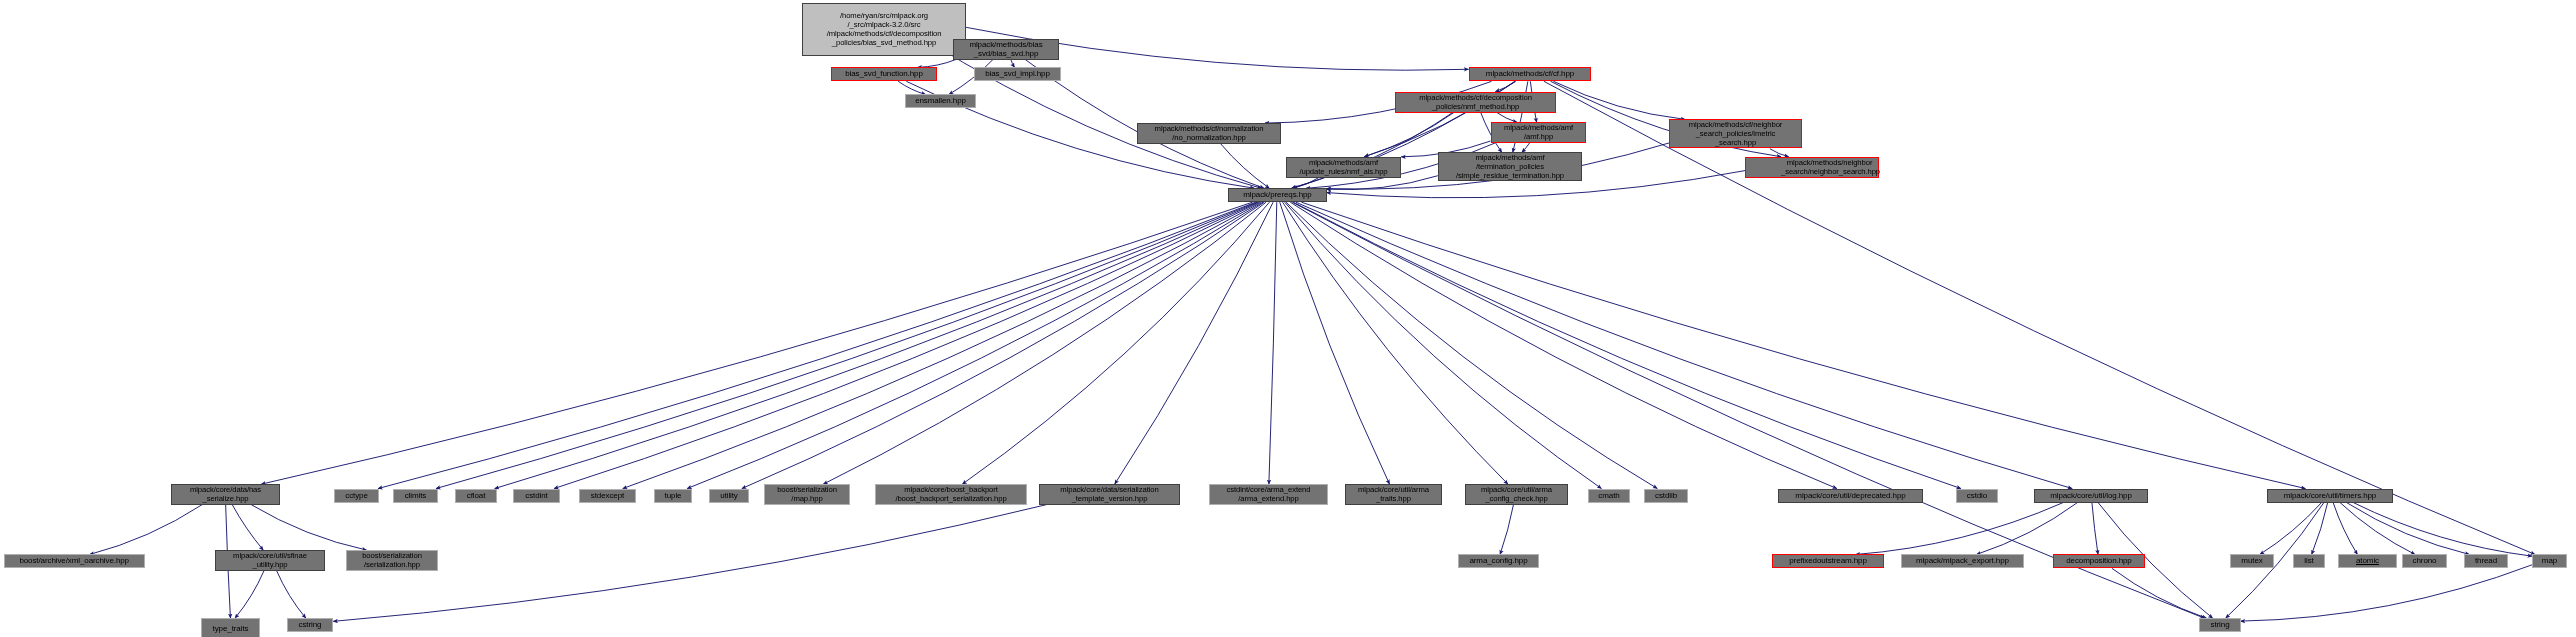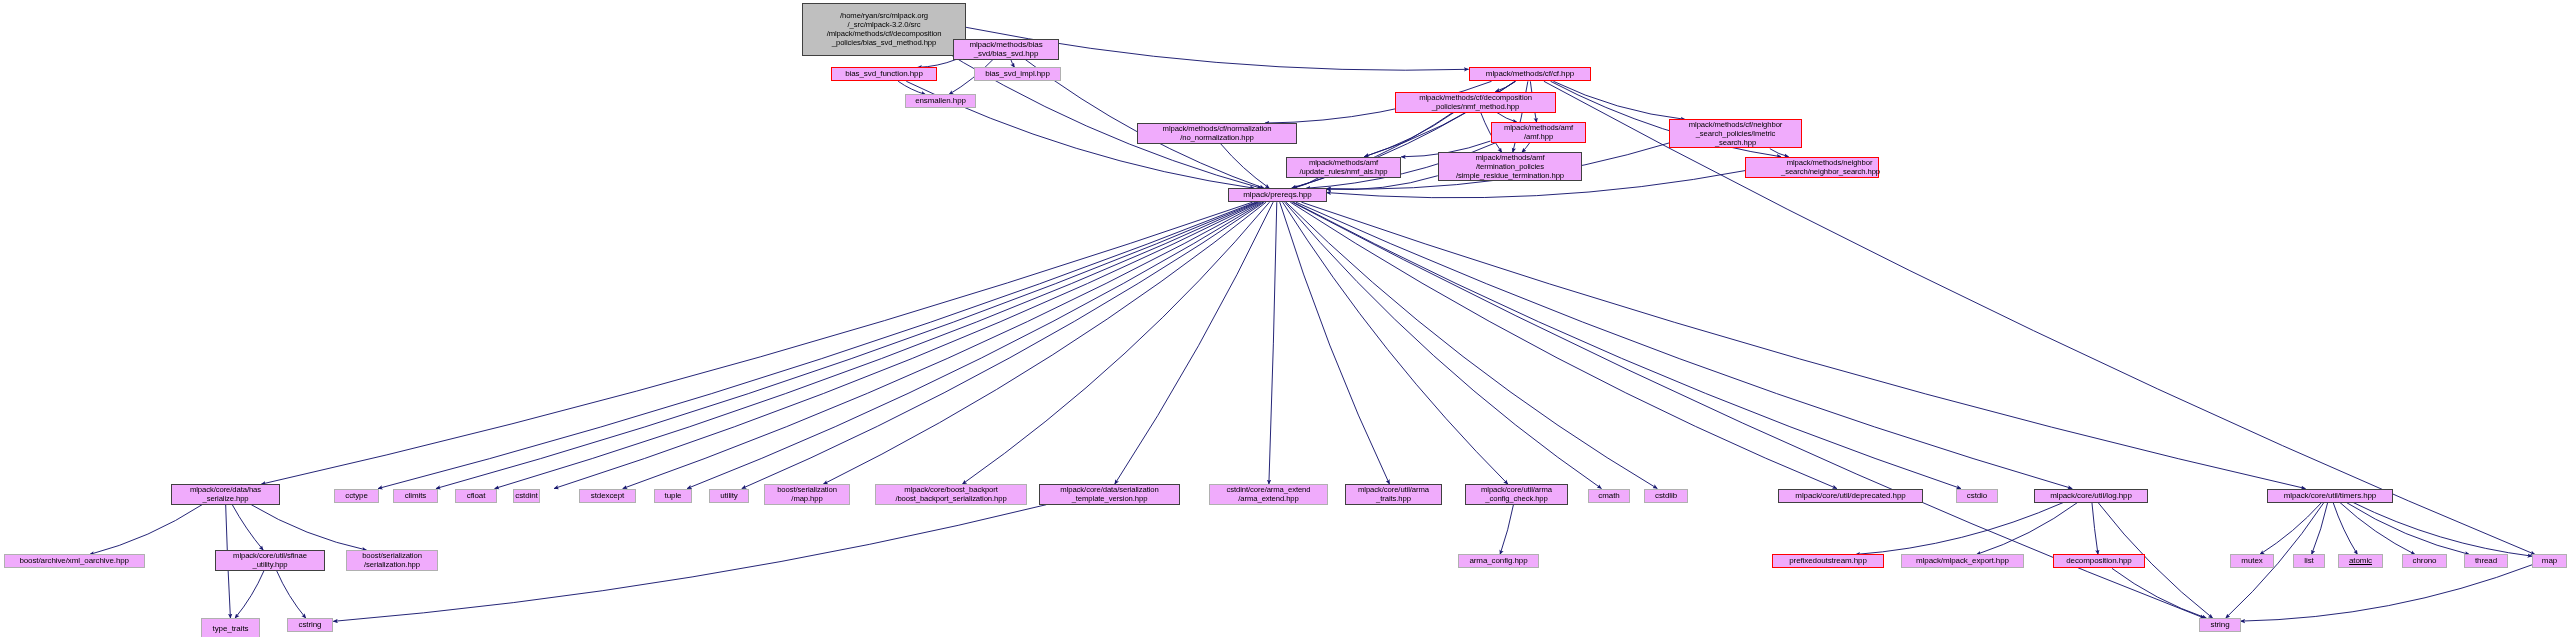--- a/index.html
+++ b/index.html
@@ -32,21 +32,21 @@
     height: 638px;
   }
   .node {
     position: absolute;
     box-sizing: border-box;
     display: flex;
     align-items: center;
     justify-content: center;
     text-align: center;
     color: #000000;
-    background: #f0abfc;
+    background: #737373;
     border: 0.7px solid #b0b0b0;
     line-height: 1.18;
     white-space: pre;
     letter-spacing: -0.1px;
   }
   .node.root {
     background: #bfbfbf;
     border: 1.5px solid #404040;
   }
   .node.bold {
@@ -154,38 +154,38 @@
 _svd/bias_svd.hpp</span></div>
       <div class="node red" style="left: 1469px; top: 67px; width: 122px; height: 14px; font-size: 8px;"><span class="node-label">mlpack/methods/cf/cf.hpp</span></div>
       <div class="node red" style="left: 831px; top: 67px; width: 106px; height: 14px; font-size: 8px;"><span class="node-label">bias_svd_function.hpp</span></div>
       <div class="node" style="left: 974px; top: 67px; width: 87px; height: 14px; font-size: 8px;"><span class="node-label">bias_svd_impl.hpp</span></div>
       <div class="node red" style="left: 1395px; top: 92px; width: 161px; height: 20.5px; font-size: 7.7px;"><span class="node-label">mlpack/methods/cf/decomposition
 _policies/nmf_method.hpp</span></div>
       <div class="node" style="left: 905px; top: 94px; width: 71px; height: 14px; font-size: 8px;"><span class="node-label">ensmallen.hpp</span></div>
       <div class="node red" style="left: 1669px; top: 119px; width: 133px; height: 29px; font-size: 7.7px;"><span class="node-label">mlpack/methods/cf/neighbor
 _search_policies/lmetric
 _search.hpp</span></div>
-      <div class="node bold" style="left: 1137px; top: 123px; width: 160px; height: 20.5px; font-size: 7.7px;"><span class="node-label">mlpack/methods/cf/normalization
+      <div class="node bold" style="left: 1137px; top: 123px; width: 144px; height: 20.5px; font-size: 7.7px;"><span class="node-label">mlpack/methods/cf/normalization
 /no_normalization.hpp</span></div>
       <div class="node red" style="left: 1491px; top: 122px; width: 95px; height: 20.5px; font-size: 7.7px;"><span class="node-label">mlpack/methods/amf
 /amf.hpp</span></div>
       <div class="node bold" style="left: 1286px; top: 157px; width: 115px; height: 20.5px; font-size: 7.7px;"><span class="node-label">mlpack/methods/amf
 /update_rules/nmf_als.hpp</span></div>
       <div class="node bold" style="left: 1438px; top: 152px; width: 144px; height: 29px; font-size: 7.7px;"><span class="node-label">mlpack/methods/amf
 /termination_policies
 /simple_residue_termination.hpp</span></div>
       <div class="node red" style="left: 1745px; top: 157px; width: 134px; height: 20.5px; font-size: 7.7px; padding-left: 35px;"><span class="node-label">mlpack/methods/neighbor
 _search/neighbor_search.hpp</span></div>
       <div class="node bold" style="left: 1228px; top: 188px; width: 99px; height: 14px; font-size: 8px;"><span class="node-label">mlpack/prereqs.hpp</span></div>
       <div class="node bold" style="left: 171px; top: 484px; width: 109px; height: 20.5px; font-size: 7.7px;"><span class="node-label">mlpack/core/data/has
 _serialize.hpp</span></div>
       <div class="node" style="left: 334px; top: 489px; width: 45px; height: 14px; font-size: 8px;"><span class="node-label">cctype</span></div>
       <div class="node" style="left: 393px; top: 489px; width: 45px; height: 14px; font-size: 8px;"><span class="node-label">climits</span></div>
       <div class="node" style="left: 455px; top: 489px; width: 42px; height: 14px; font-size: 8px;"><span class="node-label">cfloat</span></div>
-      <div class="node" style="left: 513px; top: 489px; width: 27px; height: 14px; font-size: 8px;"><span class="node-label">cstdint</span></div>
+      <div class="node" style="left: 513px; top: 489px; width: 47px; height: 14px; font-size: 8px;"><span class="node-label">cstdint</span></div>
       <div class="node" style="left: 579px; top: 489px; width: 57px; height: 14px; font-size: 8px;"><span class="node-label">stdexcept</span></div>
       <div class="node" style="left: 654px; top: 489px; width: 38px; height: 14px; font-size: 8px;"><span class="node-label">tuple</span></div>
       <div class="node" style="left: 709px; top: 489px; width: 40px; height: 14px; font-size: 8px;"><span class="node-label">utility</span></div>
       <div class="node" style="left: 764px; top: 484px; width: 86px; height: 20.5px; font-size: 7.7px;"><span class="node-label">boost/serialization
 /map.hpp</span></div>
       <div class="node" style="left: 875px; top: 484px; width: 152px; height: 20.5px; font-size: 7.7px;"><span class="node-label">mlpack/core/boost_backport
 /boost_backport_serialization.hpp</span></div>
       <div class="node bold" style="left: 1039px; top: 484px; width: 141px; height: 20.5px; font-size: 7.7px;"><span class="node-label">mlpack/core/data/serialization
 _template_version.hpp</span></div>
       <div class="node" style="left: 1209px; top: 484px; width: 119px; height: 20.5px; font-size: 7.7px;"><span class="node-label">cstdint/core/arma_extend
@@ -207,19 +207,19 @@
       <div class="node" style="left: 346px; top: 550px; width: 92px; height: 20.5px; font-size: 7.7px;"><span class="node-label">boost/serialization
 /serialization.hpp</span></div>
       <div class="node" style="left: 201px; top: 618px; width: 59px; height: 22px; font-size: 8px;"><span class="node-label">type_traits</span></div>
       <div class="node" style="left: 287px; top: 618px; width: 46px; height: 14px; font-size: 8px;"><span class="node-label">cstring</span></div>
       <div class="node red" style="left: 1772px; top: 554px; width: 112px; height: 14px; font-size: 8px;"><span class="node-label">prefixedoutstream.hpp</span></div>
       <div class="node" style="left: 1901px; top: 554px; width: 123px; height: 14px; font-size: 8px;"><span class="node-label">mlpack/mlpack_export.hpp</span></div>
       <div class="node red" style="left: 2053px; top: 554px; width: 92px; height: 14px; font-size: 8px;"><span class="node-label">decomposition.hpp</span></div>
       <div class="node" style="left: 2199px; top: 618px; width: 42px; height: 14px; font-size: 8px;"><span class="node-label">string</span></div>
       <div class="node" style="left: 2230px; top: 554px; width: 44px; height: 14px; font-size: 8px;"><span class="node-label">mutex</span></div>
       <div class="node" style="left: 2293px; top: 554px; width: 32px; height: 14px; font-size: 8px;"><span class="node-label">list</span></div>
-      <div class="node" style="left: 2338px; top: 554px; width: 45px; height: 14px; font-size: 8px; text-decoration: underline;"><span class="node-label">atomic</span></div>
+      <div class="node" style="left: 2338px; top: 554px; width: 59px; height: 14px; font-size: 8px; text-decoration: underline;"><span class="node-label">atomic</span></div>
       <div class="node" style="left: 2402px; top: 554px; width: 45px; height: 14px; font-size: 8px;"><span class="node-label">chrono</span></div>
       <div class="node" style="left: 2464px; top: 554px; width: 44px; height: 14px; font-size: 8px;"><span class="node-label">thread</span></div>
       <div class="node" style="left: 2532px; top: 554px; width: 35px; height: 14px; font-size: 8px;"><span class="node-label">map</span></div>
     </div>
 </div>
 
 
 </body></html>

